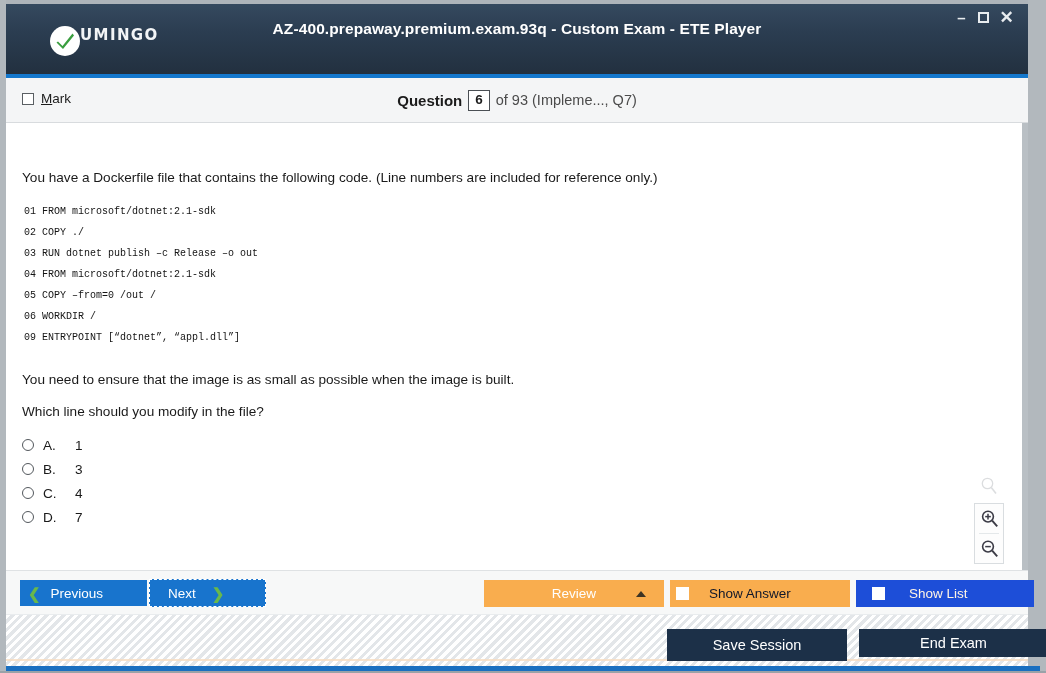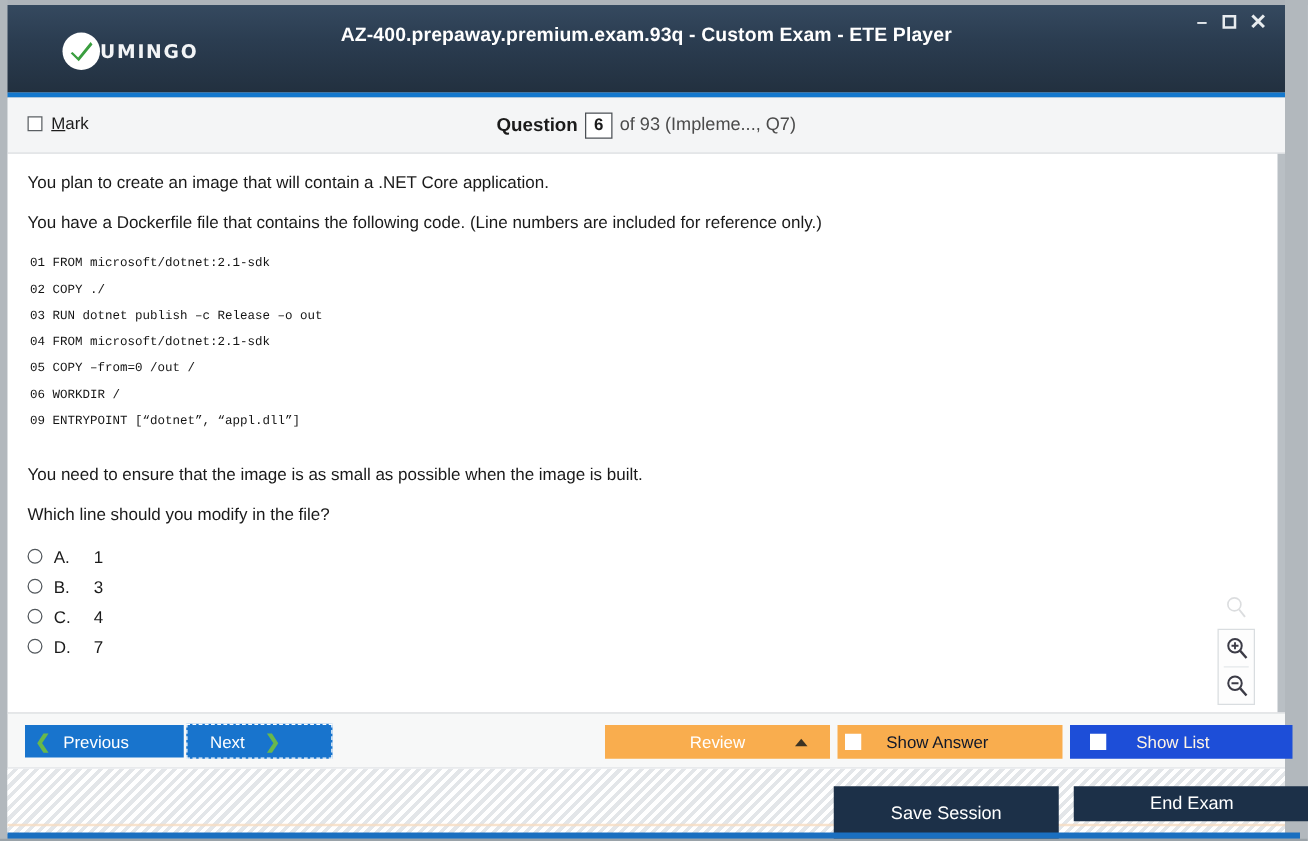--- a/index.html
+++ b/index.html
@@ -32,21 +32,21 @@
   }
   .titlebar-underline {
     position: absolute;
     left: 6px; top: 74px;
     width: 1022px; height: 4px;
     background: #1478cd;
   }
   .logo {
     position: absolute;
     left: 44px; top: 22px;
-    display: flex; align-items: center; gap: 2px;
+    display: flex; align-items: flex-start; gap: 2px;
   }
   .logo-check {
     width: 30px; height: 30px; border-radius: 50%;
     background: #ffffff;
     display: flex; align-items: center; justify-content: center;
     position: relative;
   }
   .logo-check svg { display:block; }
   .logo-text {
     color: #f2f4f6;
@@ -238,21 +238,21 @@
       #ffffff 0px, #ffffff 3px,
       #e3e6e9 3px, #e3e6e9 6px
     );
     border-top: 1px solid #e9ecee;
   }
   .footer-accent {
     position: absolute; left: 0; bottom: 6px; width: 100%; height: 2px;
     background: #f6dcc0; opacity: 0.8;
   }
   .btn-save {
-    left: 661px; top: 14px; width: 180px; height: 44px;
+    left: 661px; top: 14px; width: 180px; height: 32px;
     background: #1c3048; color: #ffffff; font-size: 14.5px;
     justify-content: center;
   }
   .btn-end {
     left: 853px; top: 14px; width: 189px; height: 28px;
     background: #1c3048; color: #ffffff; font-size: 14.5px;
     justify-content: center;
   }
   .bottom-bar {
     position: absolute;
@@ -306,21 +306,20 @@
     </div>
     <div class="qcounter">
       <span class="lbl">Question</span>
       <span class="qnum-box">6</span>
       <span class="rest">of 93 (Impleme..., Q7)</span>
     </div>
   </div>
 
   <div class="content">
 
-    <div class="para p1">You plan to create an image that will contain a .NET Core application.</div>
     <div class="para p2">You have a Dockerfile file that contains the following code. (Line numbers are included for reference only.)</div>
 
     <div class="code"><div>01 FROM microsoft/dotnet:2.1-sdk</div><div>02 COPY ./</div><div>03 RUN dotnet publish –c Release –o out</div><div>04 FROM microsoft/dotnet:2.1-sdk</div><div>05 COPY –from=0 /out /</div><div>06 WORKDIR /</div><div>09 ENTRYPOINT [“dotnet”, “appl.dll”]</div></div>
 
     <div class="para p3">You need to ensure that the image is as small as possible when the image is built.</div>
     <div class="para p4">Which line should you modify in the file?</div>
 
     <div class="options">
         <div class="option">
           <span class="radio"></span>

